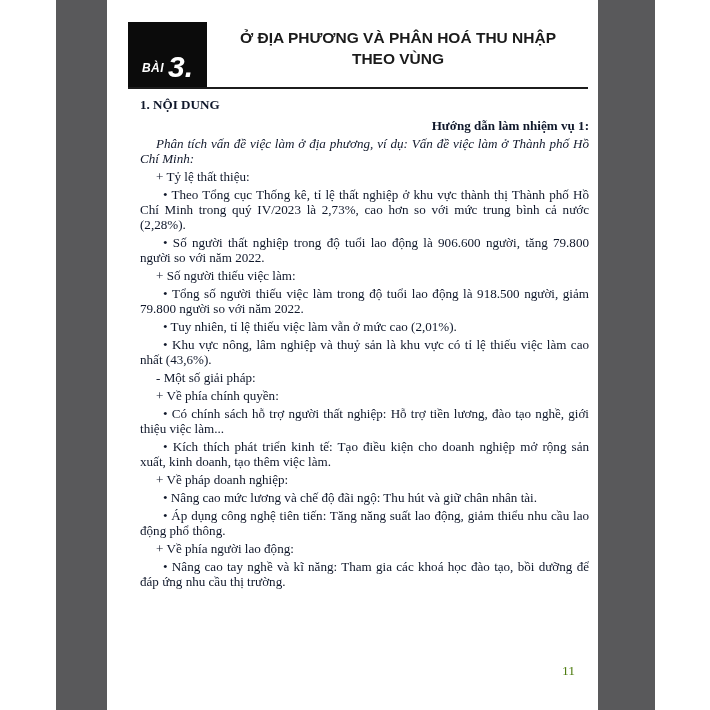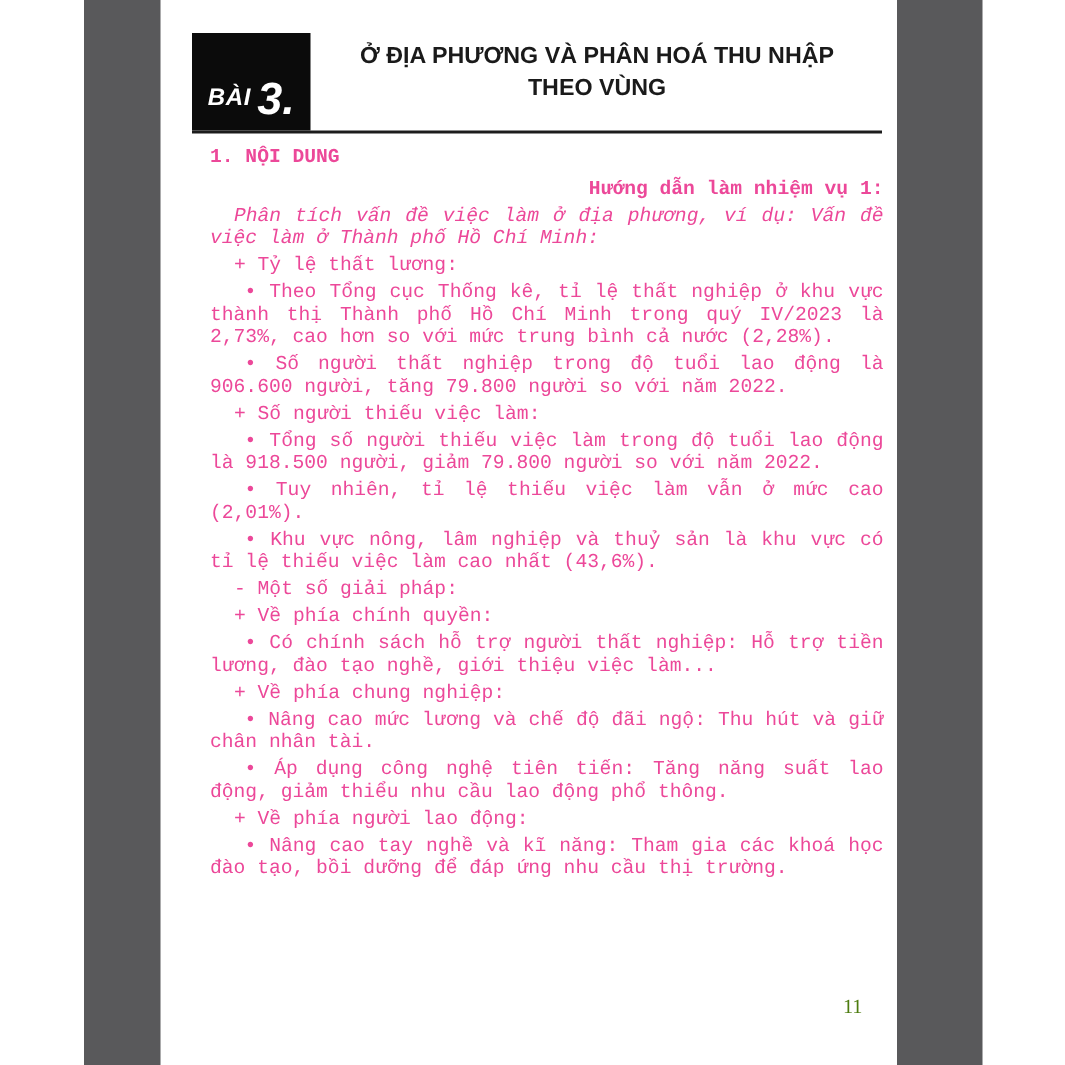--- a/index.html
+++ b/index.html
@@ -23,39 +23,39 @@
   
   .lesson-box {
     position: absolute; left: 128px; top: 22px;
     width: 79px; height: 65px;
     background: #0b0b0b; color: #ffffff;
     font-family: "Liberation Sans", sans-serif;
     font-style: italic; font-weight: bold;
     display: flex; align-items: flex-end; justify-content: center;
     box-sizing: border-box; padding-bottom: 8px;
   }
-  .lesson-label { font-size: 16px; margin-right: 4px; margin-bottom: 4px; letter-spacing: 0.5px; }
+  .lesson-label { font-size: 12px; margin-right: 4px; margin-bottom: 4px; letter-spacing: 0.5px; }
   .lesson-num   { font-size: 30px; line-height: 24px; }
 
   .title {
     position: absolute; left: 208px; top: 28px; width: 380px;
     text-align: center;
     font-family: "Liberation Sans", sans-serif;
     font-weight: bold; font-size: 15.5px; line-height: 20.5px;
     color: #1a1a1a;
   }
   .rule {
     position: absolute; left: 128px; top: 87px;
     width: 460px; height: 2px; background: #1c1c1c;
   }
 
   
   .bodytext {
     position: absolute; left: 140px; top: 97px; width: 449px;
-    font-size: 13.1px; line-height: 15px; color: #ec4899; font-family: Liberation Mono, monospace;
+    font-size: 13.1px; line-height: 15px; color: #0f172a;
   }
   .h1 { font-weight: bold; margin: 0 0 6px 0; }
   .h2 { font-weight: bold; margin: 0 0 3px 0; text-indent: 16px; text-align: right; }
   .para { margin: 0 0 3px 0; text-align: justify; }
   .para.italic { font-style: italic; text-indent: 16px; }
   .para.dash   { text-indent: 16px; }
   .para.plus   { text-indent: 16px; }
   .para.bullet { text-indent: 23px; }
 
   .page-num {
@@ -81,31 +81,32 @@
     <div>THEO VÙNG</div>
   </div>
 
   <div class="rule"></div>
 
   <div class="bodytext">
     <p class="h1">1. NỘI DUNG</p>
     <p class="h2">Hướng dẫn làm nhiệm vụ 1:</p>
     <div id="paragraphs">
         <p class="para italic">Phân tích vấn đề việc làm ở địa phương, ví dụ: Vấn đề việc làm ở Thành phố Hồ Chí Minh:</p>
-        <p class="para plus">+ Tỷ lệ thất lương:</p>
+        <p class="para plus">+ Tỷ lệ thất thiệu:</p>
         <p class="para bullet">• Theo Tổng cục Thống kê, tỉ lệ thất nghiệp ở khu vực thành thị Thành phố Hồ Chí Minh trong quý IV/2023 là 2,73%, cao hơn so với mức trung bình cả nước (2,28%).</p>
         <p class="para bullet">• Số người thất nghiệp trong độ tuổi lao động là 906.600 người, tăng 79.800 người so với năm 2022.</p>
         <p class="para plus">+ Số người thiếu việc làm:</p>
         <p class="para bullet">• Tổng số người thiếu việc làm trong độ tuổi lao động là 918.500 người, giảm 79.800 người so với năm 2022.</p>
         <p class="para bullet">• Tuy nhiên, tỉ lệ thiếu việc làm vẫn ở mức cao (2,01%).</p>
         <p class="para bullet">• Khu vực nông, lâm nghiệp và thuỷ sản là khu vực có tỉ lệ thiếu việc làm cao nhất (43,6%).</p>
         <p class="para dash">- Một số giải pháp:</p>
         <p class="para plus">+ Về phía chính quyền:</p>
         <p class="para bullet">• Có chính sách hỗ trợ người thất nghiệp: Hỗ trợ tiền lương, đào tạo nghề, giới thiệu việc làm...</p>
-        <p class="para plus">+ Về phía chung nghiệp:</p>
+        <p class="para bullet">• Kích thích phát triển kinh tế: Tạo điều kiện cho doanh nghiệp mở rộng sản xuất, kinh doanh, tạo thêm việc làm.</p>
+        <p class="para plus">+ Về pháp doanh nghiệp:</p>
         <p class="para bullet">• Nâng cao mức lương và chế độ đãi ngộ: Thu hút và giữ chân nhân tài.</p>
         <p class="para bullet">• Áp dụng công nghệ tiên tiến: Tăng năng suất lao động, giảm thiểu nhu cầu lao động phổ thông.</p>
         <p class="para plus">+ Về phía người lao động:</p>
         <p class="para bullet">• Nâng cao tay nghề và kĩ năng: Tham gia các khoá học đào tạo, bồi dưỡng để đáp ứng nhu cầu thị trường.</p>
       </div>
   </div>
 
   <div class="page-num">11</div>
 
 </div>

